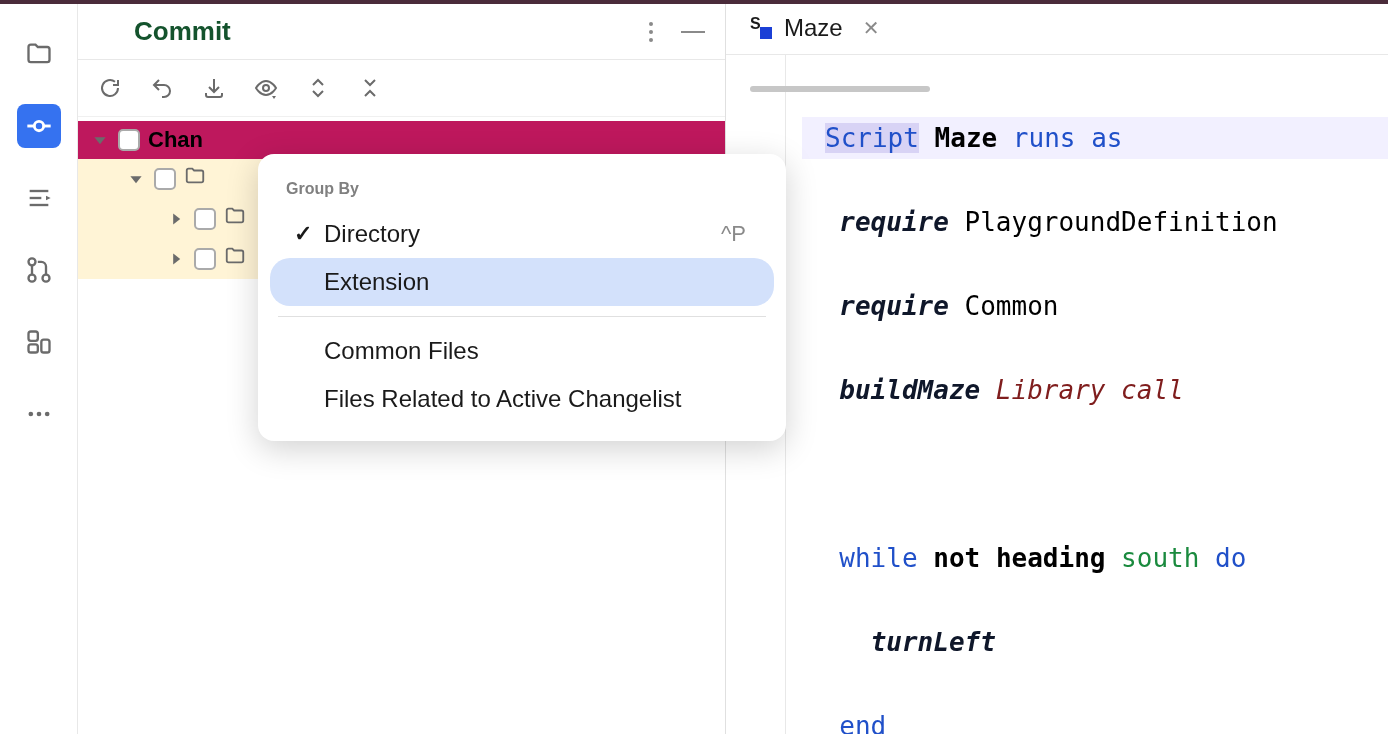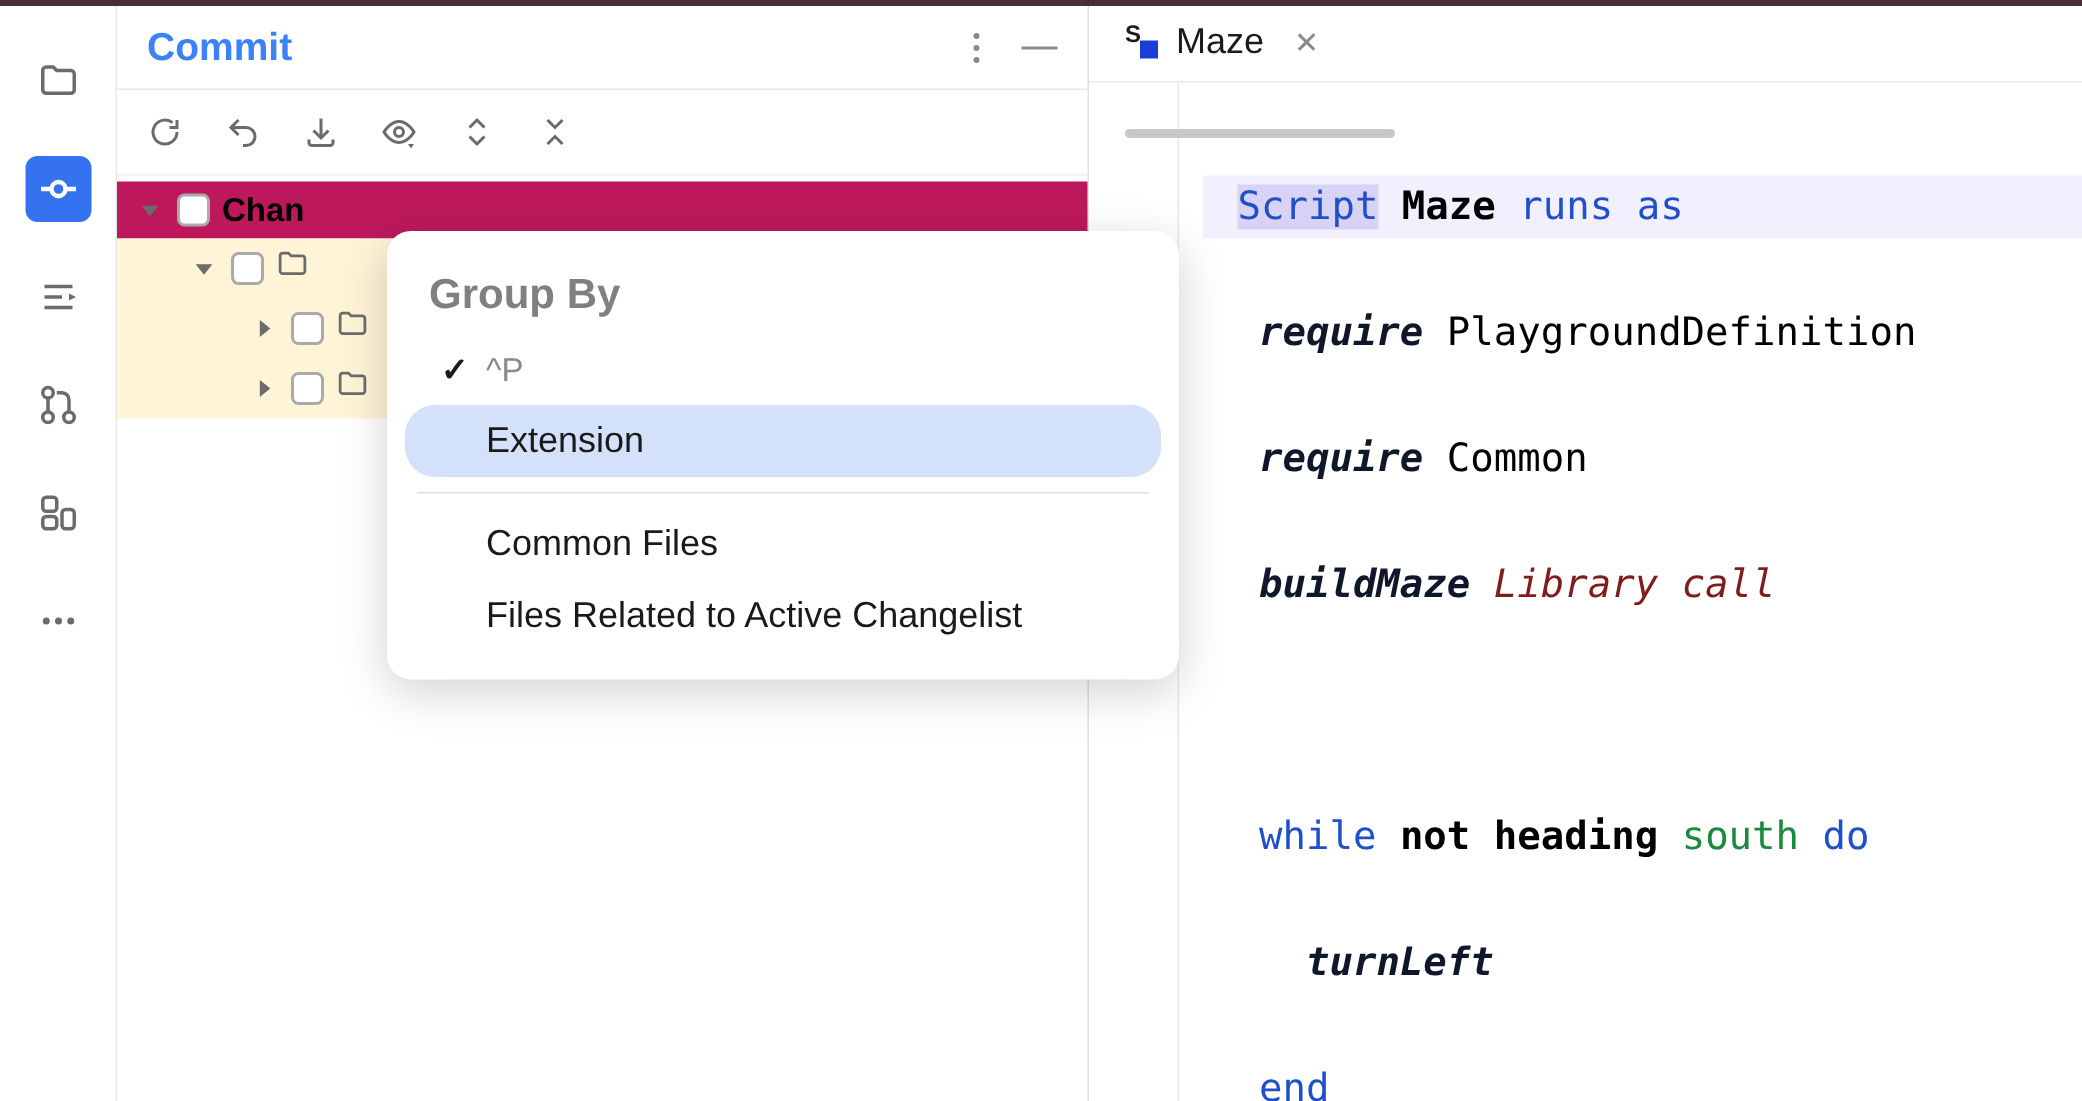--- a/index.html
+++ b/index.html
@@ -49,21 +49,22 @@
     .panel-header {
       display: flex;
       align-items: center;
       justify-content: space-between;
       padding: 12px 20px 12px 20px;
       border-bottom: 1px solid #e8e8e8;
     }
     .panel-title {
       font-size: 26px;
       font-weight: 700;
-      color: #3b82f6;
+      color: #14532d;
+      margin-left: 36px;
     }
     .panel-header-actions {
       display: flex; gap: 28px; align-items: center;
       color: #8a8a8a;
     }
     .dots-vert { display: flex; flex-direction: column; gap: 4px; }
     .dots-vert span { width: 4px; height: 4px; border-radius: 50%; background: #8a8a8a; }
     .minimize { width: 24px; height: 2px; background: #8a8a8a; }
     
     
@@ -116,21 +117,21 @@
       left: 258px;
       top: 150px;
       width: 528px;
       background: #fff;
       border-radius: 16px;
       box-shadow: 0 8px 32px rgba(0,0,0,0.18);
       padding: 18px 0;
       z-index: 100;
     }
     .popup-section-header {
-      font-size: 28px;
+      font-size: 16px;
       font-weight: 700;
       color: #808080;
       padding: 8px 28px 12px;
     }
     .popup-item {
       display: flex;
       align-items: center;
       padding: 10px 28px 10px 24px;
       font-size: 24px;
       color: #1a1a1a;
@@ -396,20 +397,21 @@
 
       </div>
     </div>
   </div>
 </div>
 
 <div class="popup">
   <div class="popup-section-header">Group By</div>
   <div class="popup-item">
     <span class="check-mark">✓</span>
+    <span class="popup-item-label">Directory</span>
     <span class="shortcut">^P</span>
   </div>
   <div class="popup-item selected">
     <span class="check-mark"></span>
     <span class="popup-item-label">Extension</span>
   </div>
   <div class="popup-divider"></div>
   <div class="popup-item">
     <span class="check-mark"></span>
     <span class="popup-item-label">Common Files</span>

